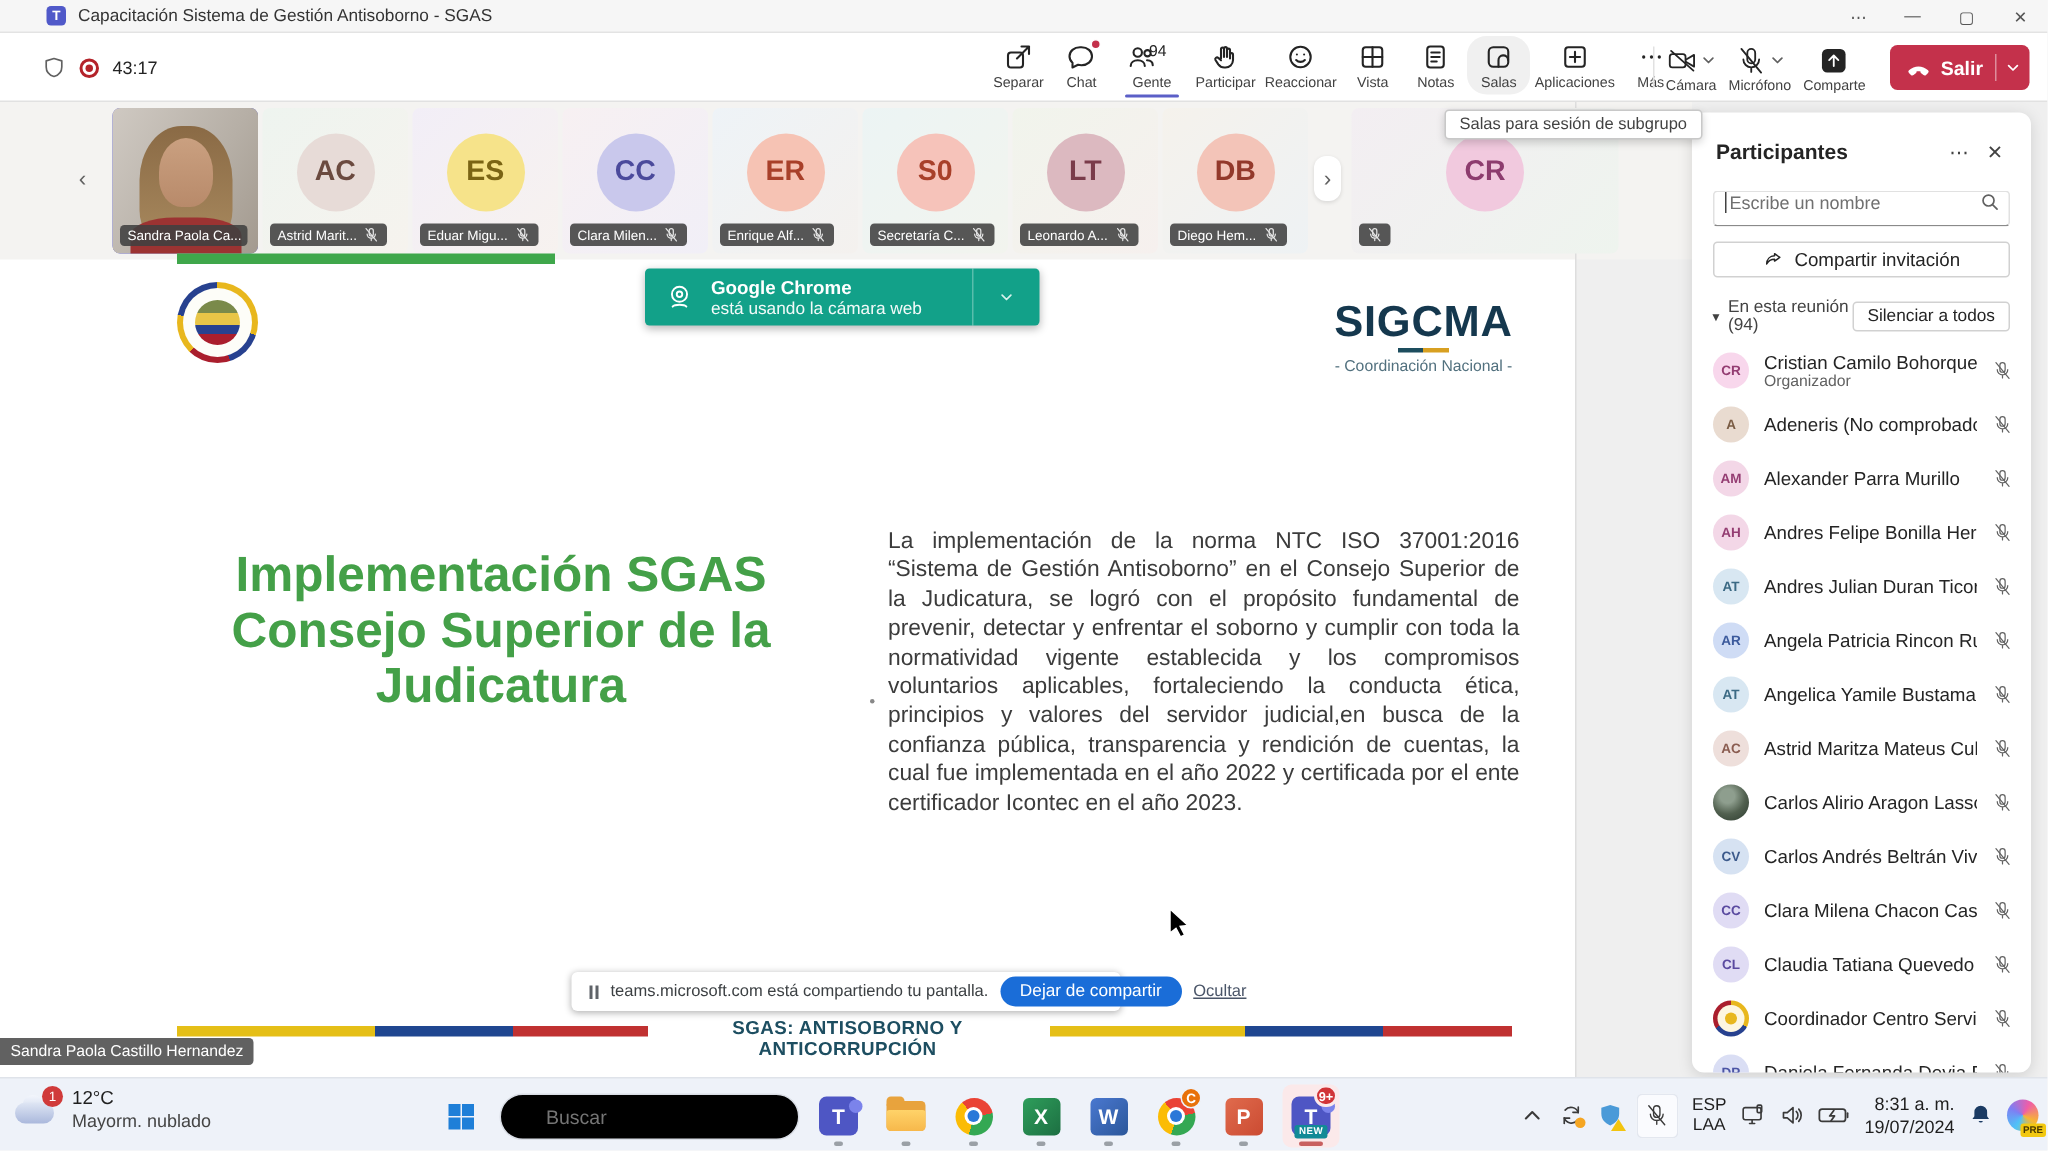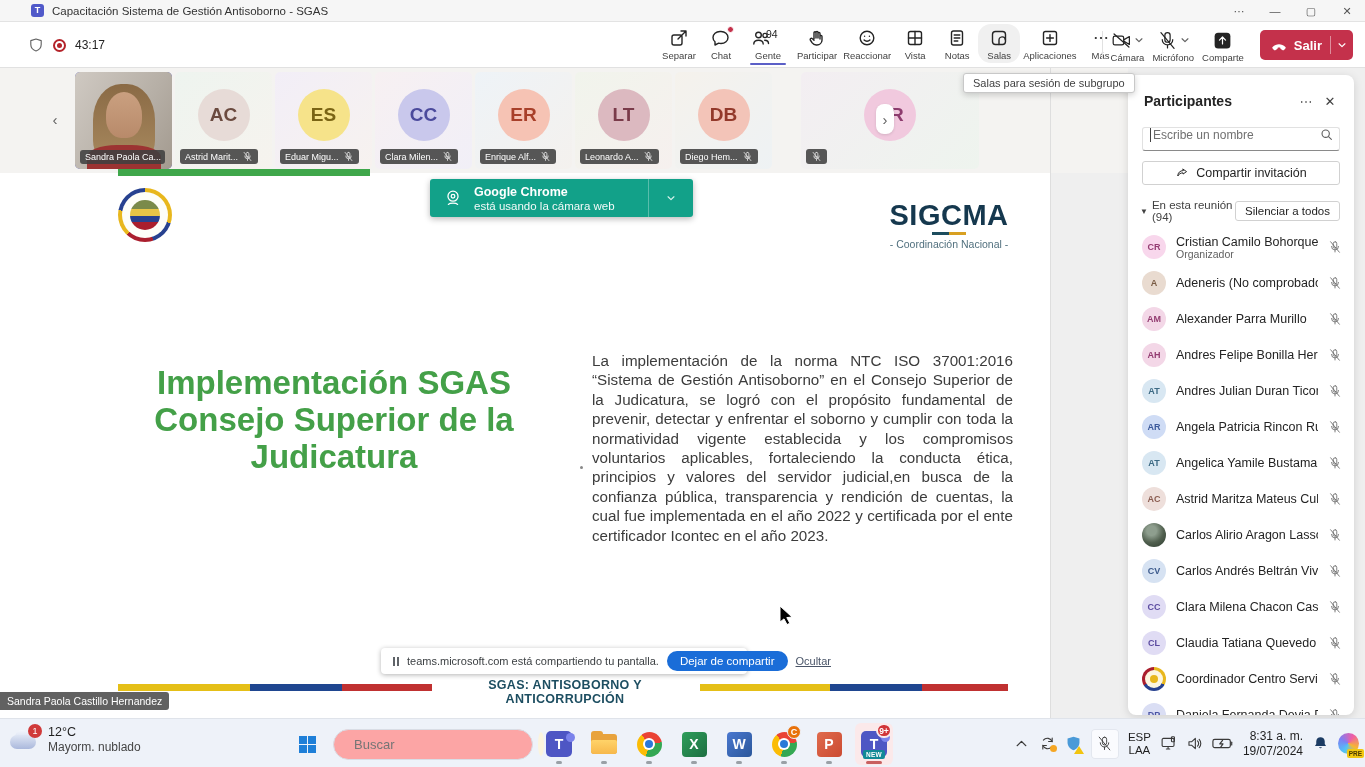--- a/index.html
+++ b/index.html
@@ -166,21 +166,21 @@
   .wicon { width:32px; height:26px; position:relative; }
   .wicon .c1 { position:absolute; left:2px; top:8px; width:26px; height:14px; border-radius:8px; background:linear-gradient(180deg,#dfe6f4,#aab8dc); }
   .wicon .c2 { position:absolute; left:7px; top:3px; width:14px; height:14px; border-radius:50%; background:linear-gradient(180deg,#f3f6fc,#c6d2ea); }
   .wicon .wb { position:absolute; right:-2px; top:-3px; min-width:14px; height:14px; border-radius:7px; background:#d03a3a; color:#fff; font-size:9px; display:flex; align-items:center; justify-content:center; padding:0 3px; }
   #weather .wt1 { font-size:12.5px; color:#1f1f1f; line-height:15px; }
   #weather .wt2 { font-size:12px; color:#454545; line-height:14px; }
   #tb-center { position:absolute; left:288px; top:4px; display:flex; align-items:center; gap:7px; }
   #start-btn { width:38px; height:40px; display:flex; align-items:center; justify-content:center; }
   .winlogo { width:17px; height:17px; display:grid; grid-template-columns:8px 8px; grid-template-rows:8px 8px; gap:1px; }
   .winlogo i { background:#1e7fd8; display:block; }
-  #searchbox { width:200px; height:31px; background:#fca5a5; border:1px solid #d9dde5; border-radius:16px; display:flex; align-items:center; padding:0 4px 0 12px; gap:8px; }
+  #searchbox { width:200px; height:31px; background:#000000; border:1px solid #d9dde5; border-radius:16px; display:flex; align-items:center; padding:0 4px 0 12px; gap:18px; }
   #searchbox .mag { width:14px; height:14px; color:#444; }
   #searchbox input { border:none; outline:none; flex:1; font-size:13px; color:#5c5c5c; background:transparent; font-family:inherit; }
   #searchbox .emb { width:24px; height:24px; border-radius:50%; background:conic-gradient(#e8b71d 0 50%, #27418f 50% 75%, #aa1e2d 75% 100%); border:3px solid #fbf4dd; }
   .tb-app { width:38px; height:42px; display:flex; align-items:center; justify-content:center; position:relative; }
   .tb-app .dash { position:absolute; bottom:1px; left:50%; transform:translateX(-50%); width:6px; height:3px; border-radius:2px; background:#9aa0a6; }
   .ic-teams { width:26px; height:26px; border-radius:5px; background:#4e56c4; color:#fff; font-size:14px; font-weight:bold; display:flex; align-items:center; justify-content:center; position:relative; }
   .ic-teams::after { content:""; position:absolute; right:-3px; top:2px; width:9px; height:9px; border-radius:50%; background:#7b83eb; }
   .ic-folder { width:26px; height:20px; position:relative; }
   .ic-folder .bk { position:absolute; inset:0; border-radius:3px; background:#e8a33d; }
   .ic-folder .bk::before { content:""; position:absolute; left:0; top:-3px; width:12px; height:6px; border-radius:3px 3px 0 0; background:#e8a33d; }
@@ -459,20 +459,33 @@
           <span>Enrique Alf...</span>
           <span class="ic m">
             <svg viewBox="0 0 24 24">
               <rect x="9" y="3" width="6" height="11" rx="3"></rect>
               <path d="M6 11a6 6 0 0 0 12 0M12 17v3.5"></path>
               <path d="M4.5 3l15 18"></path>
             </svg>
           </span>
         </div>
       </div>
+      <div class="tile" style="background: linear-gradient(135deg, rgb(236, 244, 244), rgb(242, 244, 238));">
+        <div class="circ" style="background: rgb(246, 195, 186); color: rgb(168, 64, 42);">S0</div>
+        <div class="badge">
+          <span>Secretaría C...</span>
+          <span class="ic m">
+            <svg viewBox="0 0 24 24">
+              <rect x="9" y="3" width="6" height="11" rx="3"></rect>
+              <path d="M6 11a6 6 0 0 0 12 0M12 17v3.5"></path>
+              <path d="M4.5 3l15 18"></path>
+            </svg>
+          </span>
+        </div>
+      </div>
       <div class="tile" style="background: linear-gradient(135deg, rgb(241, 244, 236), rgb(246, 240, 238));">
         <div class="circ" style="background: rgb(220, 185, 192); color: rgb(122, 59, 74);">LT</div>
         <div class="badge">
           <span>Leonardo A...</span>
           <span class="ic m">
             <svg viewBox="0 0 24 24">
               <rect x="9" y="3" width="6" height="11" rx="3"></rect>
               <path d="M6 11a6 6 0 0 0 12 0M12 17v3.5"></path>
               <path d="M4.5 3l15 18"></path>
             </svg>

